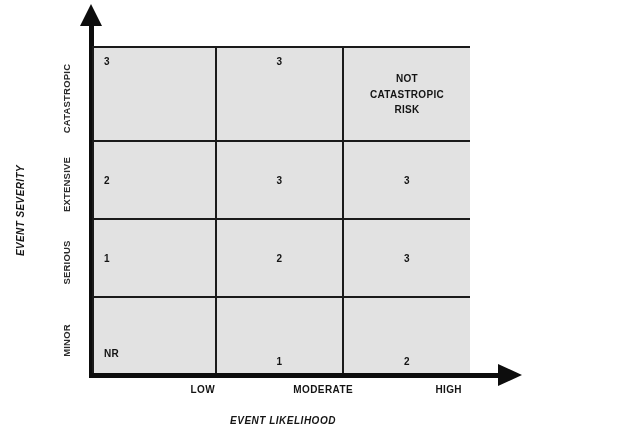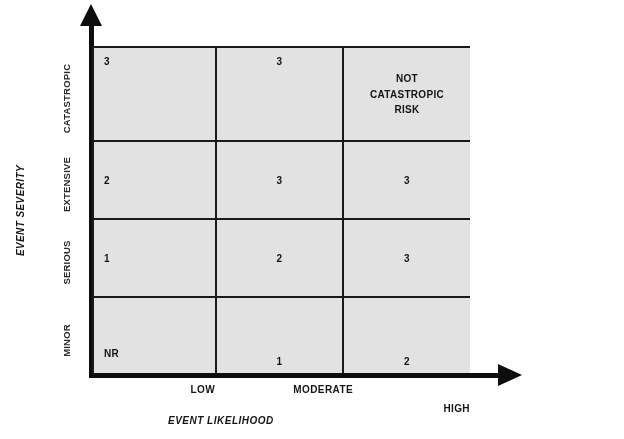--- a/index.html
+++ b/index.html
@@ -146,41 +146,41 @@
     font-style: italic;
     color: #161616;
     letter-spacing: 0.4px;
     white-space: nowrap;
   }
   .x-axis-title {
     position: absolute;
     left: 168px;
     top: 415px;
     width: 230px;
-    text-align: left;
+    text-align: center;
     font-size: 10px;
     font-weight: bold;
     font-style: italic;
     color: #161616;
     letter-spacing: 0.5px;
   }
 
   
   .xlab {
     position: absolute;
     top: 384px;
     text-align: right;
     font-size: 10px;
     font-weight: bold;
     color: #141414;
     letter-spacing: 0.4px;
   }
   .xlab-low { left: 92px;  width: 123px; }
   .xlab-mod { left: 226px; width: 127px; }
-  .xlab-hig { left: 342px; width: 128px; margin-top: 19px; }
+  .xlab-hig { left: 334px; width: 128px; }
 
   
   .note {
     position: absolute;
     left: 494px;
     top: 218px;
     width: 126px;
     font-size: 9.5px;
     font-weight: bold;
     line-height: 1.62;

